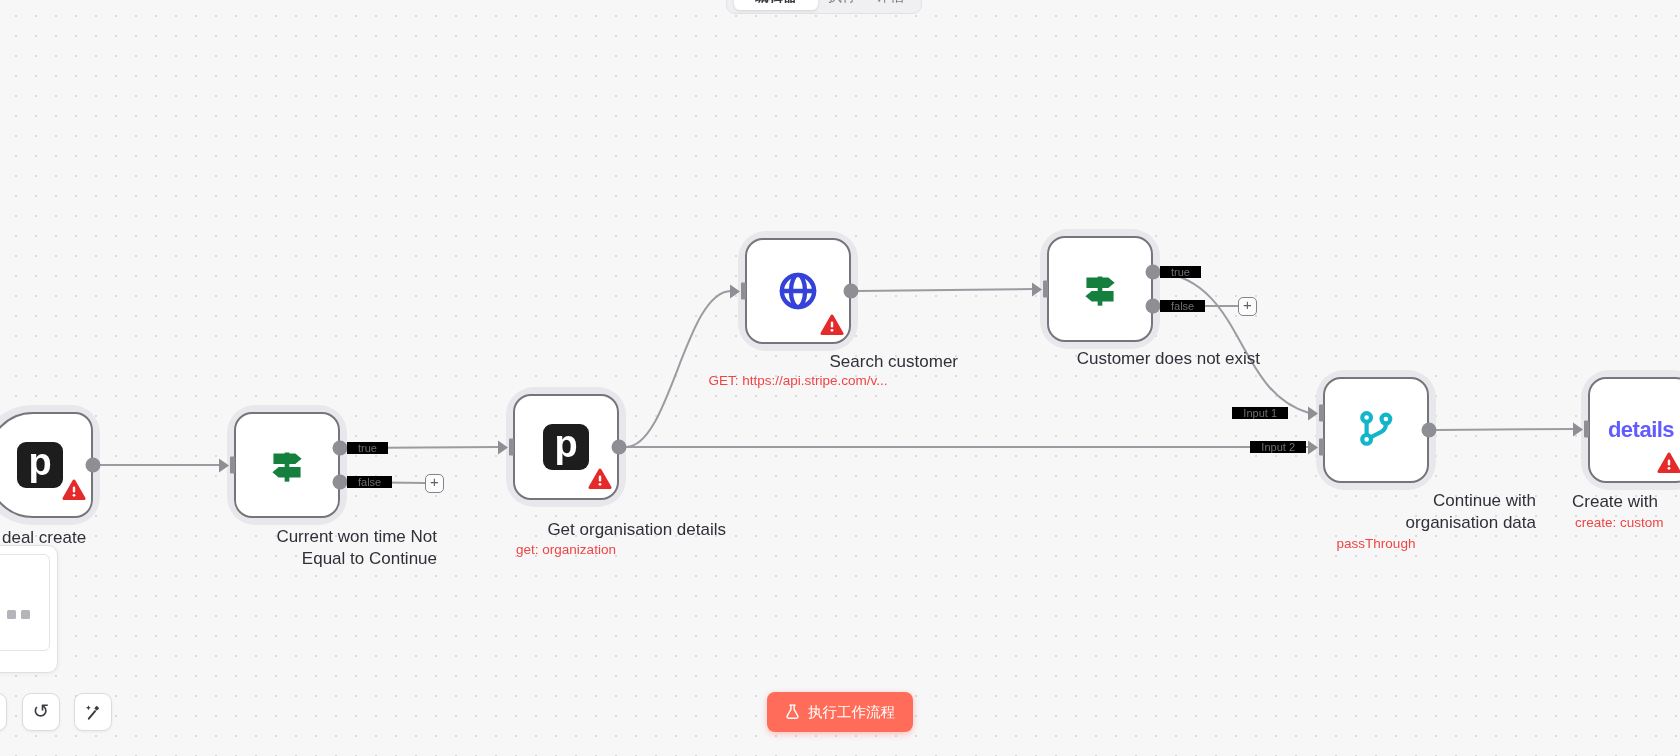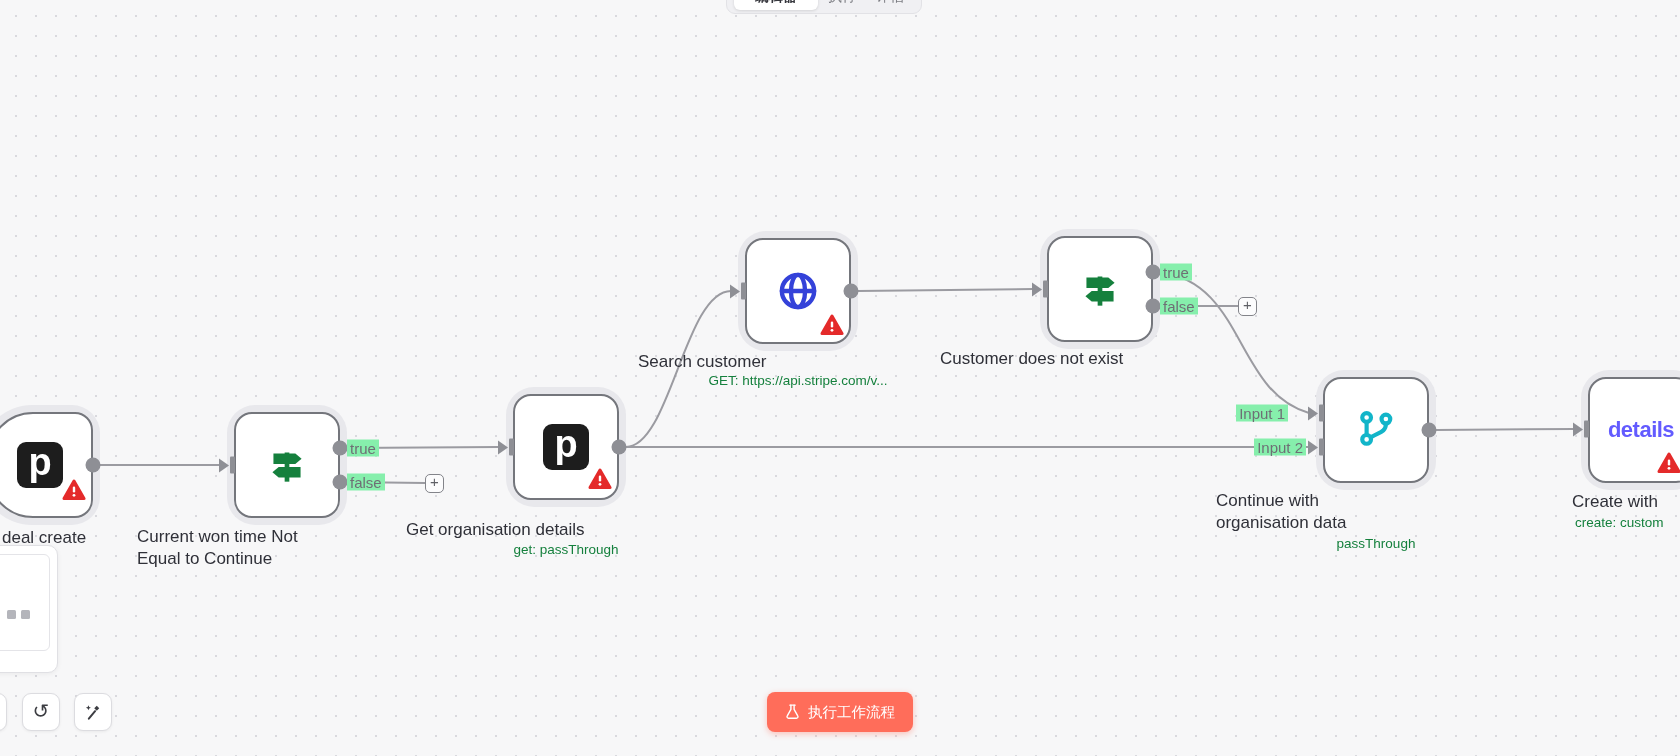--- a/index.html
+++ b/index.html
@@ -25,24 +25,24 @@
   .pdtile{width:46px;height:46px;background:#1d1d1d;border-radius:9px;display:flex;align-items:center;justify-content:center}
   .pdtile span{color:#fff;font-size:38px;font-weight:bold;transform:translateY(-3px)}
   .stripetxt{font-size:22px;font-weight:bold;color:#635bff;letter-spacing:-0.5px}
 
   .warn{position:absolute;z-index:4}
   .dot{position:absolute;width:15px;height:15px;background:#8e8f95;border-radius:50%;z-index:3;transform:translate(-50%,-50%)}
   .inconn{position:absolute;transform:translateY(-50%);display:flex;align-items:center;z-index:3}
   .tri{width:0;height:0;border-top:7px solid transparent;border-bottom:7px solid transparent;border-left:10px solid #8e8f95}
   .bar{width:5px;height:17px;background:#8e8f95;border-radius:1px;margin-left:1px}
 
-  .portlbl{position:absolute;font-size:15px;color:#6e6f75;background:#86efac;padding:0 3px;z-index:4;transform:translateY(-50%);white-space:nowrap}
-  .nname{position:absolute;text-align:left;font-size:17px;color:#2f3038;z-index:4;line-height:21.5px;white-space:pre-line}
+  .portlbl{position:absolute;font-size:11px;color:#6e6f75;background:#000000;padding:0 11px;z-index:4;transform:translateY(-50%);white-space:nowrap}
+  .nname{position:absolute;text-align:right;font-size:17px;color:#2f3038;z-index:4;line-height:21.5px;white-space:pre-line}
   .nname.leftalign{text-align:left;white-space:nowrap}
-  .nsub{position:absolute;text-align:center;font-size:13.5px;color:#15803d;z-index:4;white-space:nowrap}
+  .nsub{position:absolute;text-align:center;font-size:13.5px;color:#ef4444;z-index:4;white-space:nowrap}
   .nsub.leftalign{text-align:center}
 
   .plusbtn{position:absolute;width:19px;height:19px;border:1.7px solid #83848a;border-radius:5px;background:#fcfcfd;
            color:#5f6066;font-size:15px;line-height:14px;text-align:center;z-index:4}
 
   
   .tabbar{position:absolute;left:726px;top:-20px;width:196px;height:34px;background:#f0f0f3;
           border:1px solid #e2e2e6;border-radius:9px;display:flex;align-items:center;padding:0 7px;z-index:6}
   .tabpill{width:84px;height:26px;background:#fff;border-radius:6px;box-shadow:0 1px 3px rgba(0,0,0,.12);
            display:flex;align-items:center;justify-content:center;font-size:14px;color:#35363c;font-weight:bold}
@@ -131,21 +131,21 @@
   <path d="M12 2 L22 19.5 H2 Z" fill="#e42a2a" stroke="#e42a2a" stroke-width="3" stroke-linejoin="round"></path>
   <rect x="10.8" y="7.5" width="2.4" height="6" rx="1.2" fill="#fff"></rect>
     <circle cx="12" cy="16.3" r="1.4" fill="#fff"></circle>
 </svg>
 <div class="inconn" style="left:498px;top:447px">
     <span class="tri"></span>
     <span class="bar"></span>
   </div>
 <div class="dot" style="left:619px;top:447px"></div>
 <div class="nname" style="left:406px;top:519px;width:320px">Get organisation details</div>
-<div class="nsub" style="left:406px;top:542px;width:320px">get: passThrough</div>
+<div class="nsub" style="left:406px;top:542px;width:320px">get: organization</div>
 
 <div class="halo" style="left:738px;top:231px">
   <div class="nbox">
     <svg width="50" height="50" viewBox="0 0 48 48" fill="none" stroke="#3442d9" stroke-width="4.2" stroke-linecap="round">
       <circle cx="24" cy="24" r="15.5"></circle>
       <ellipse cx="24" cy="24" rx="6.8" ry="15.5"></ellipse>
       <line x1="8.5" y1="24" x2="39.5" y2="24"></line>
     </svg>
   </div>
 </div>

